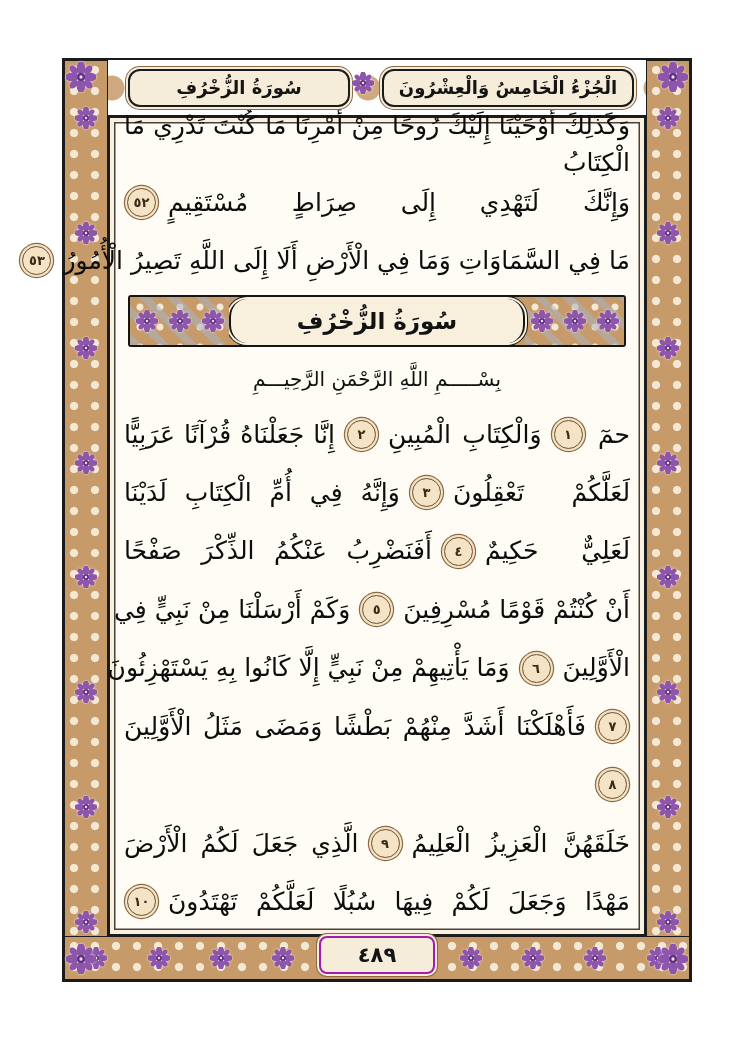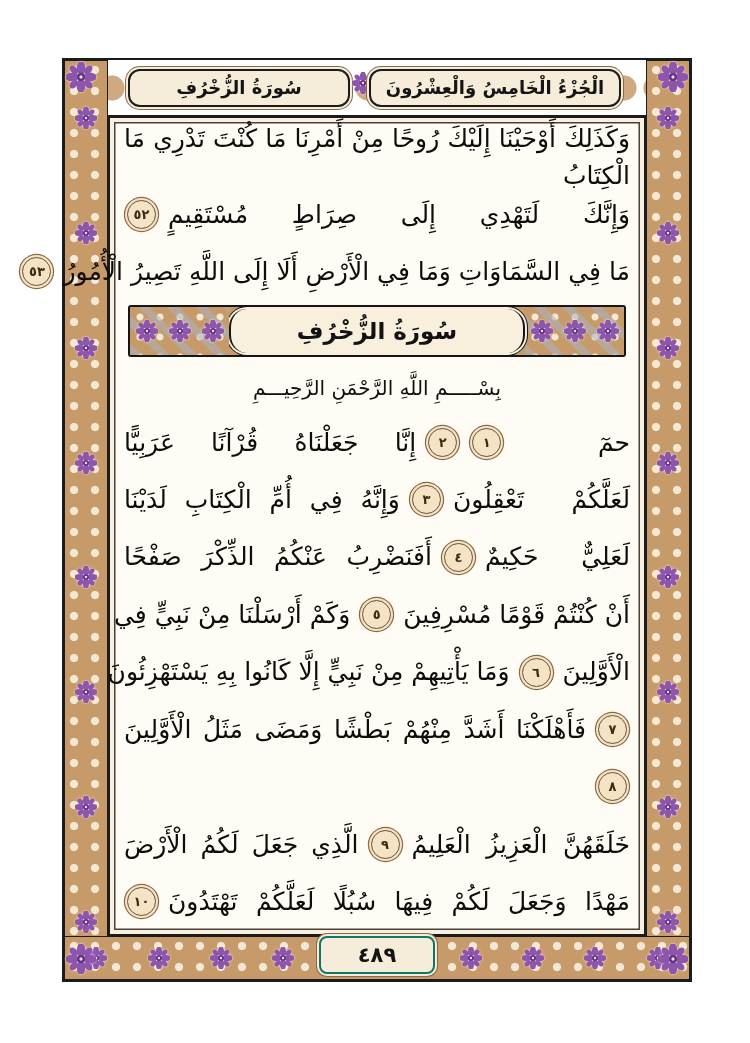--- a/index.html
+++ b/index.html
@@ -42,39 +42,39 @@
     background-size:32px 36px;opacity:.85;
   }
   .header-cartouche{
     position:relative;z-index:2;
     background:#f6ecda;border:2px solid #1b1b1b;border-radius:12px;
     box-shadow:0 0 0 2px #f6ecda, 0 0 0 3px #8a6a45;
     height:34px;display:flex;align-items:center;justify-content:center;
     padding:0 14px;
   }
   .cartouche-surah{position:absolute;left:64px;width:190px;}
-  .cartouche-juz{position:absolute;right:69px;width:220px;}
+  .cartouche-juz{position:absolute;right:56px;width:220px;}
   .header-text{
     font-size:18px;font-weight:bold;color:#141414;white-space:nowrap;direction:rtl;
   }
   .top-center-flowers{
     position:absolute;left:288px;top:12px;z-index:2;display:flex;gap:14px;
   }
   .corner-flower{position:absolute;z-index:3;}
   .corner-flower .flower-svg{width:30px;height:30px;}
   .cf-tl{left:2px;top:2px;} .cf-tr{right:2px;top:2px;}
   .cf-bl{left:2px;bottom:2px;} .cf-br{right:2px;bottom:2px;}
   
   .text-frame{
     position:absolute;left:44px;top:56px;right:44px;bottom:44px;
     background:#fefcf4;
     border:2.5px solid #1c1c1c;
     box-shadow:inset 0 0 0 4px #f8f1e1, inset 0 0 0 5.5px #4a4038;
     box-sizing:border-box;
-    padding:13px 14px 6px 14px;
+    padding:0 14px 6px 14px;
     display:flex;flex-direction:column;justify-content:space-between;
     direction:rtl;
   }
   .quran-line{
     display:flex;align-items:center;gap:9px;
     height:52px;color:#0d0d0d;
   }
   .seg{
     flex:1 1 auto;font-size:25px;line-height:1.5;white-space:nowrap;
     text-align:justify;text-align-last:justify;color:#0d0d0d;
@@ -112,21 +112,21 @@
   .banner-title{font-size:23px;font-weight:bold;color:#121212;direction:rtl;}
   
   .bismillah-row{
     height:46px;display:flex;align-items:center;justify-content:center;flex:0 0 auto;
   }
   .bismillah{font-size:20px;color:#111;direction:rtl;white-space:nowrap;}
   
   .page-number-cartouche{
     position:absolute;left:50%;bottom:6px;transform:translateX(-50%);z-index:4;
     width:112px;height:34px;background:#f6ecda;
-    border:2px solid #0f766e;border-radius:8px;
+    border:2px solid #a21caf;border-radius:8px;
     box-shadow:0 0 0 2px #f6ecda, 0 0 0 3px #8a6a45;
     display:flex;align-items:center;justify-content:center;
   }
   .page-number{font-size:21px;font-weight:bold;color:#141414;}
 </style>
 </head>
 <body>
 
 <div class="frame">
 
@@ -723,20 +723,21 @@
         </div>
     </div>
 
     <div class="bismillah-row">
       <span class="bismillah">بِسْـــــمِ اللَّهِ الرَّحْمَنِ الرَّحِيـــمِ</span>
     </div>
 
     <div class="quran-line">
         <span class="seg">حمٓ</span>
         <span class="ayah-marker">١</span>
+        <span class="seg">وَالْكِتَابِ الْمُبِينِ</span>
         <span class="ayah-marker">٢</span>
         <span class="seg">إِنَّا جَعَلْنَاهُ قُرْآنًا عَرَبِيًّا</span>
       </div>
     <div class="quran-line">
         <span class="seg">لَعَلَّكُمْ تَعْقِلُونَ</span>
         <span class="ayah-marker">٣</span>
         <span class="seg">وَإِنَّهُ فِي أُمِّ الْكِتَابِ لَدَيْنَا</span>
       </div>
     <div class="quran-line">
         <span class="seg">لَعَلِيٌّ حَكِيمٌ</span>

